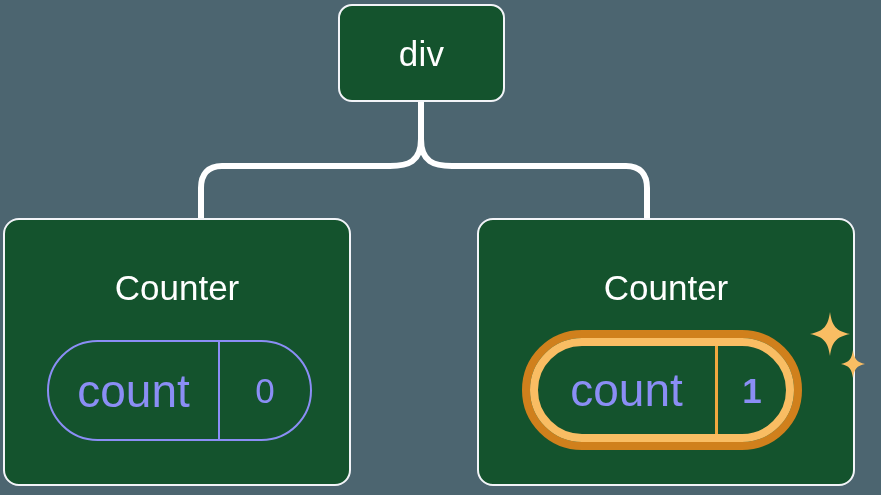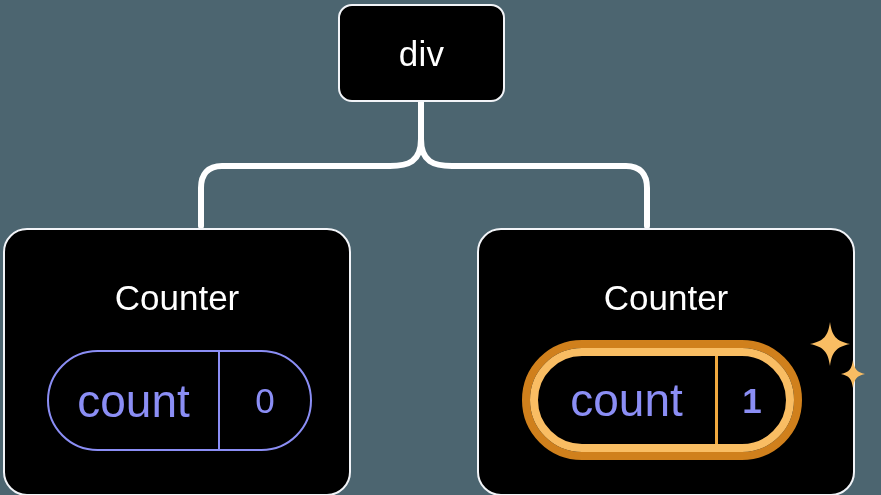--- a/index.html
+++ b/index.html
@@ -22,21 +22,21 @@
     left: 0;
     top: 0;
     width: 881px;
     height: 495px;
     pointer-events: none;
   }
 
   
   .node {
     position: absolute;
-    background: #000000;
+    background: #14532d;
     border: 2px solid #f2f4f8;
     border-radius: 16px;
     box-sizing: border-box;
   }
   .node-root {
     left: 338px;
     top: 4px;
     width: 167px;
     height: 98px;
     border-radius: 14px;
@@ -46,23 +46,23 @@
   }
   .node-label-root {
     color: #ffffff;
     font-size: 35px;
     font-weight: 400;
     letter-spacing: 0.2px;
     line-height: 1;
   }
 
   .node-child {
-    top: 228px;
+    top: 218px;
     height: 268px;
-    border-radius: 24px;
+    border-radius: 16px;
   }
   .node-left  { left: 3px;   width: 348px; }
   .node-right { left: 477px; width: 378px; }
 
   .child-title {
     position: absolute;
     left: 0;
     right: 0;
     top: 50px;
     text-align: center;

